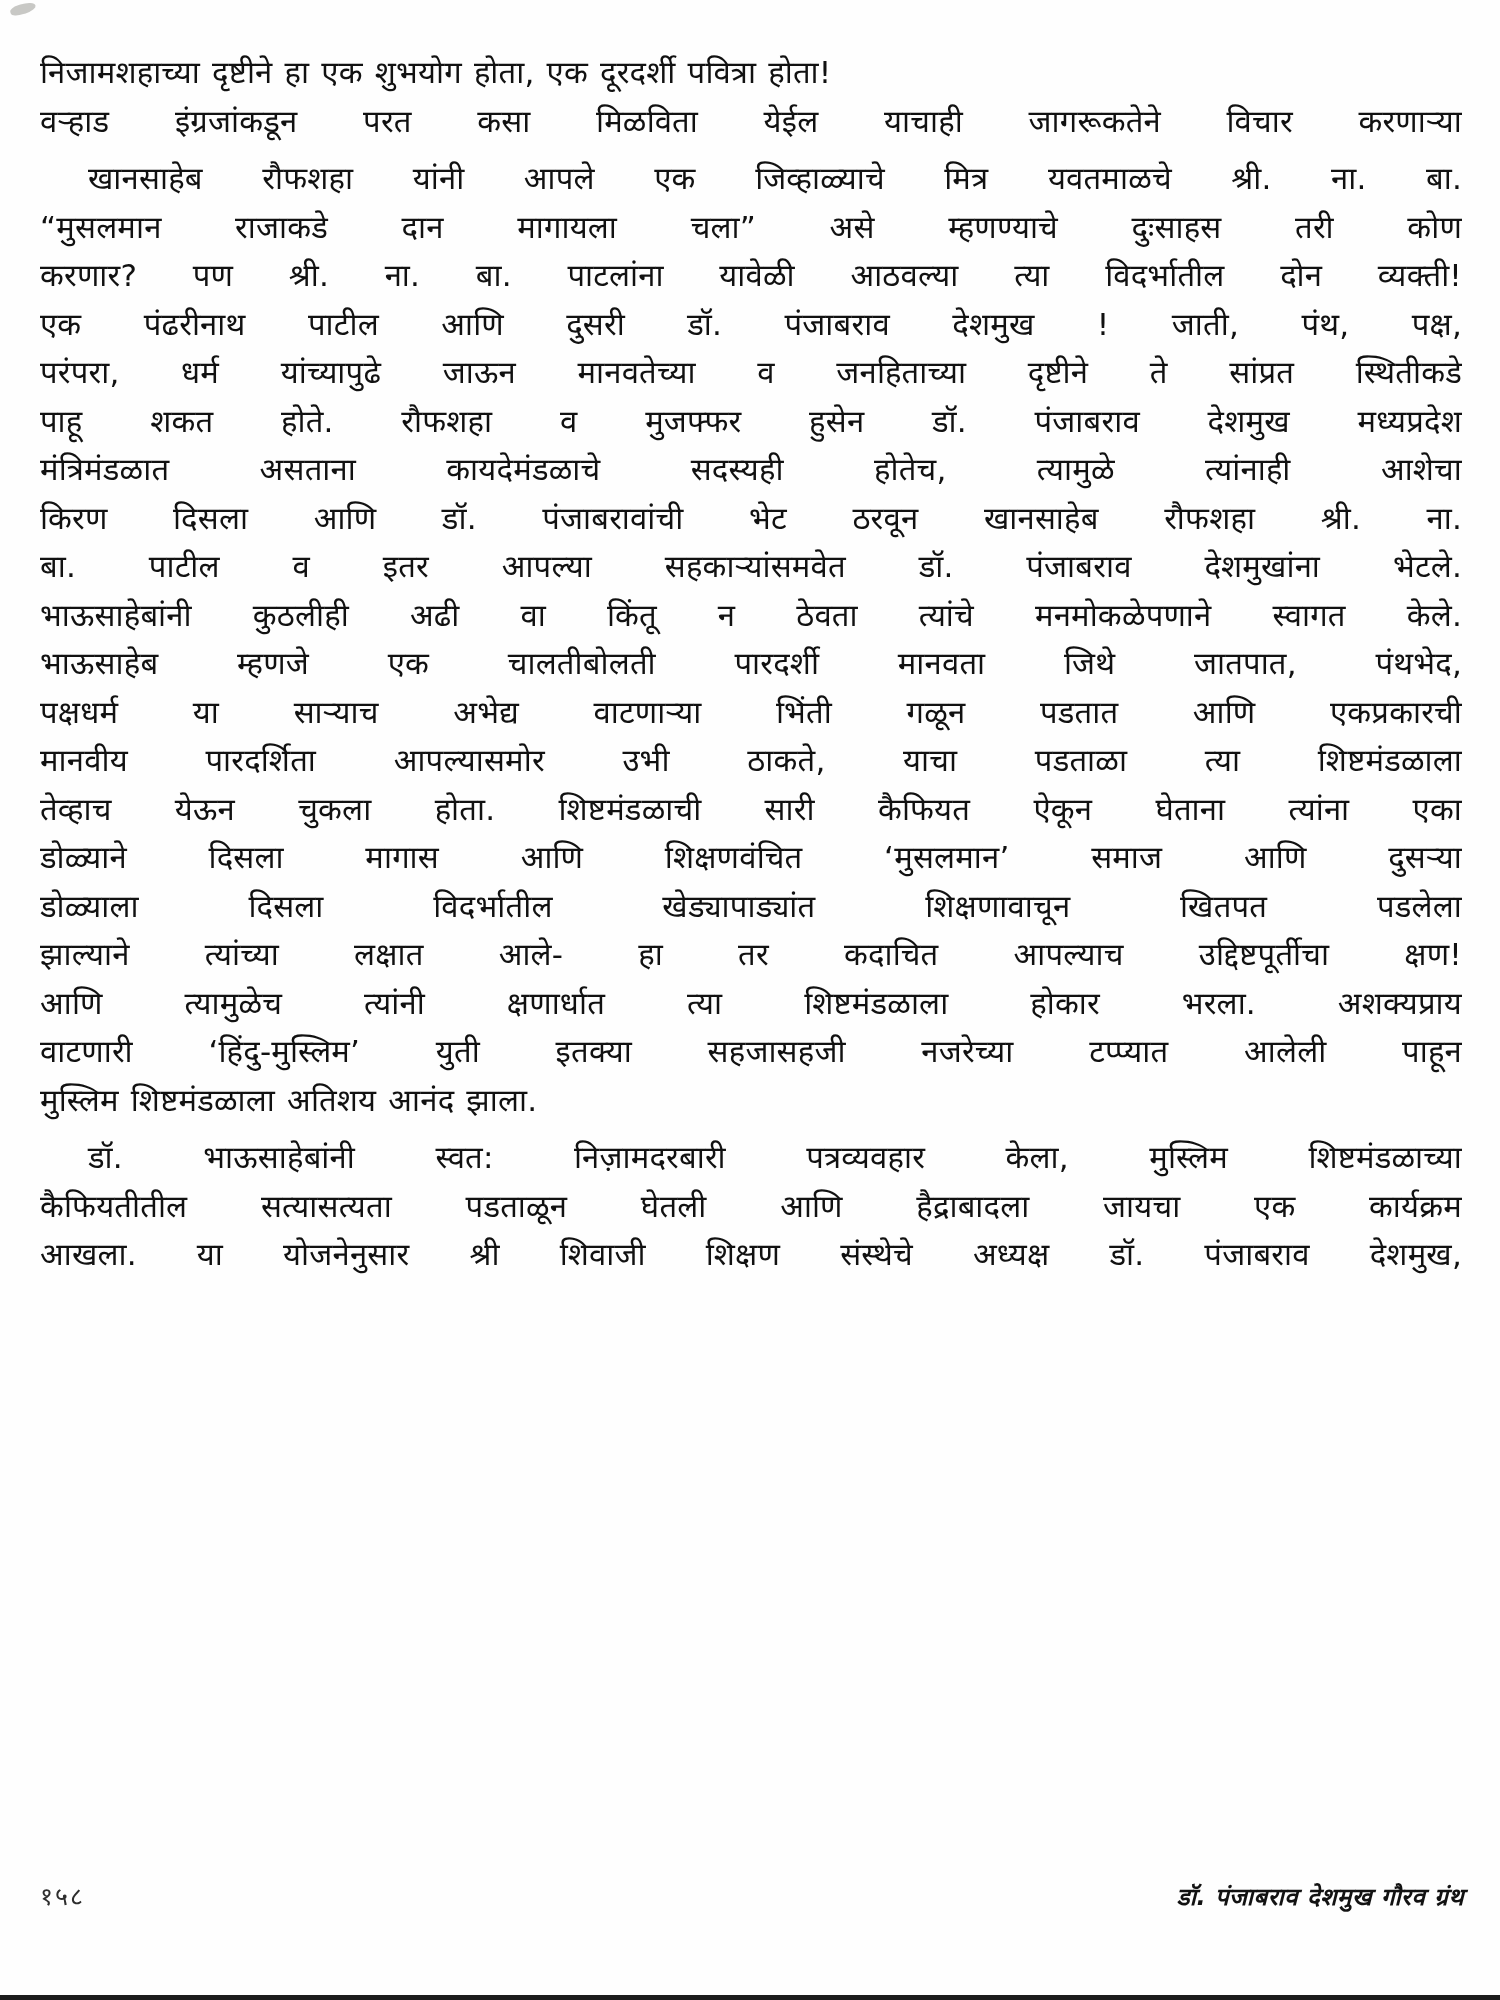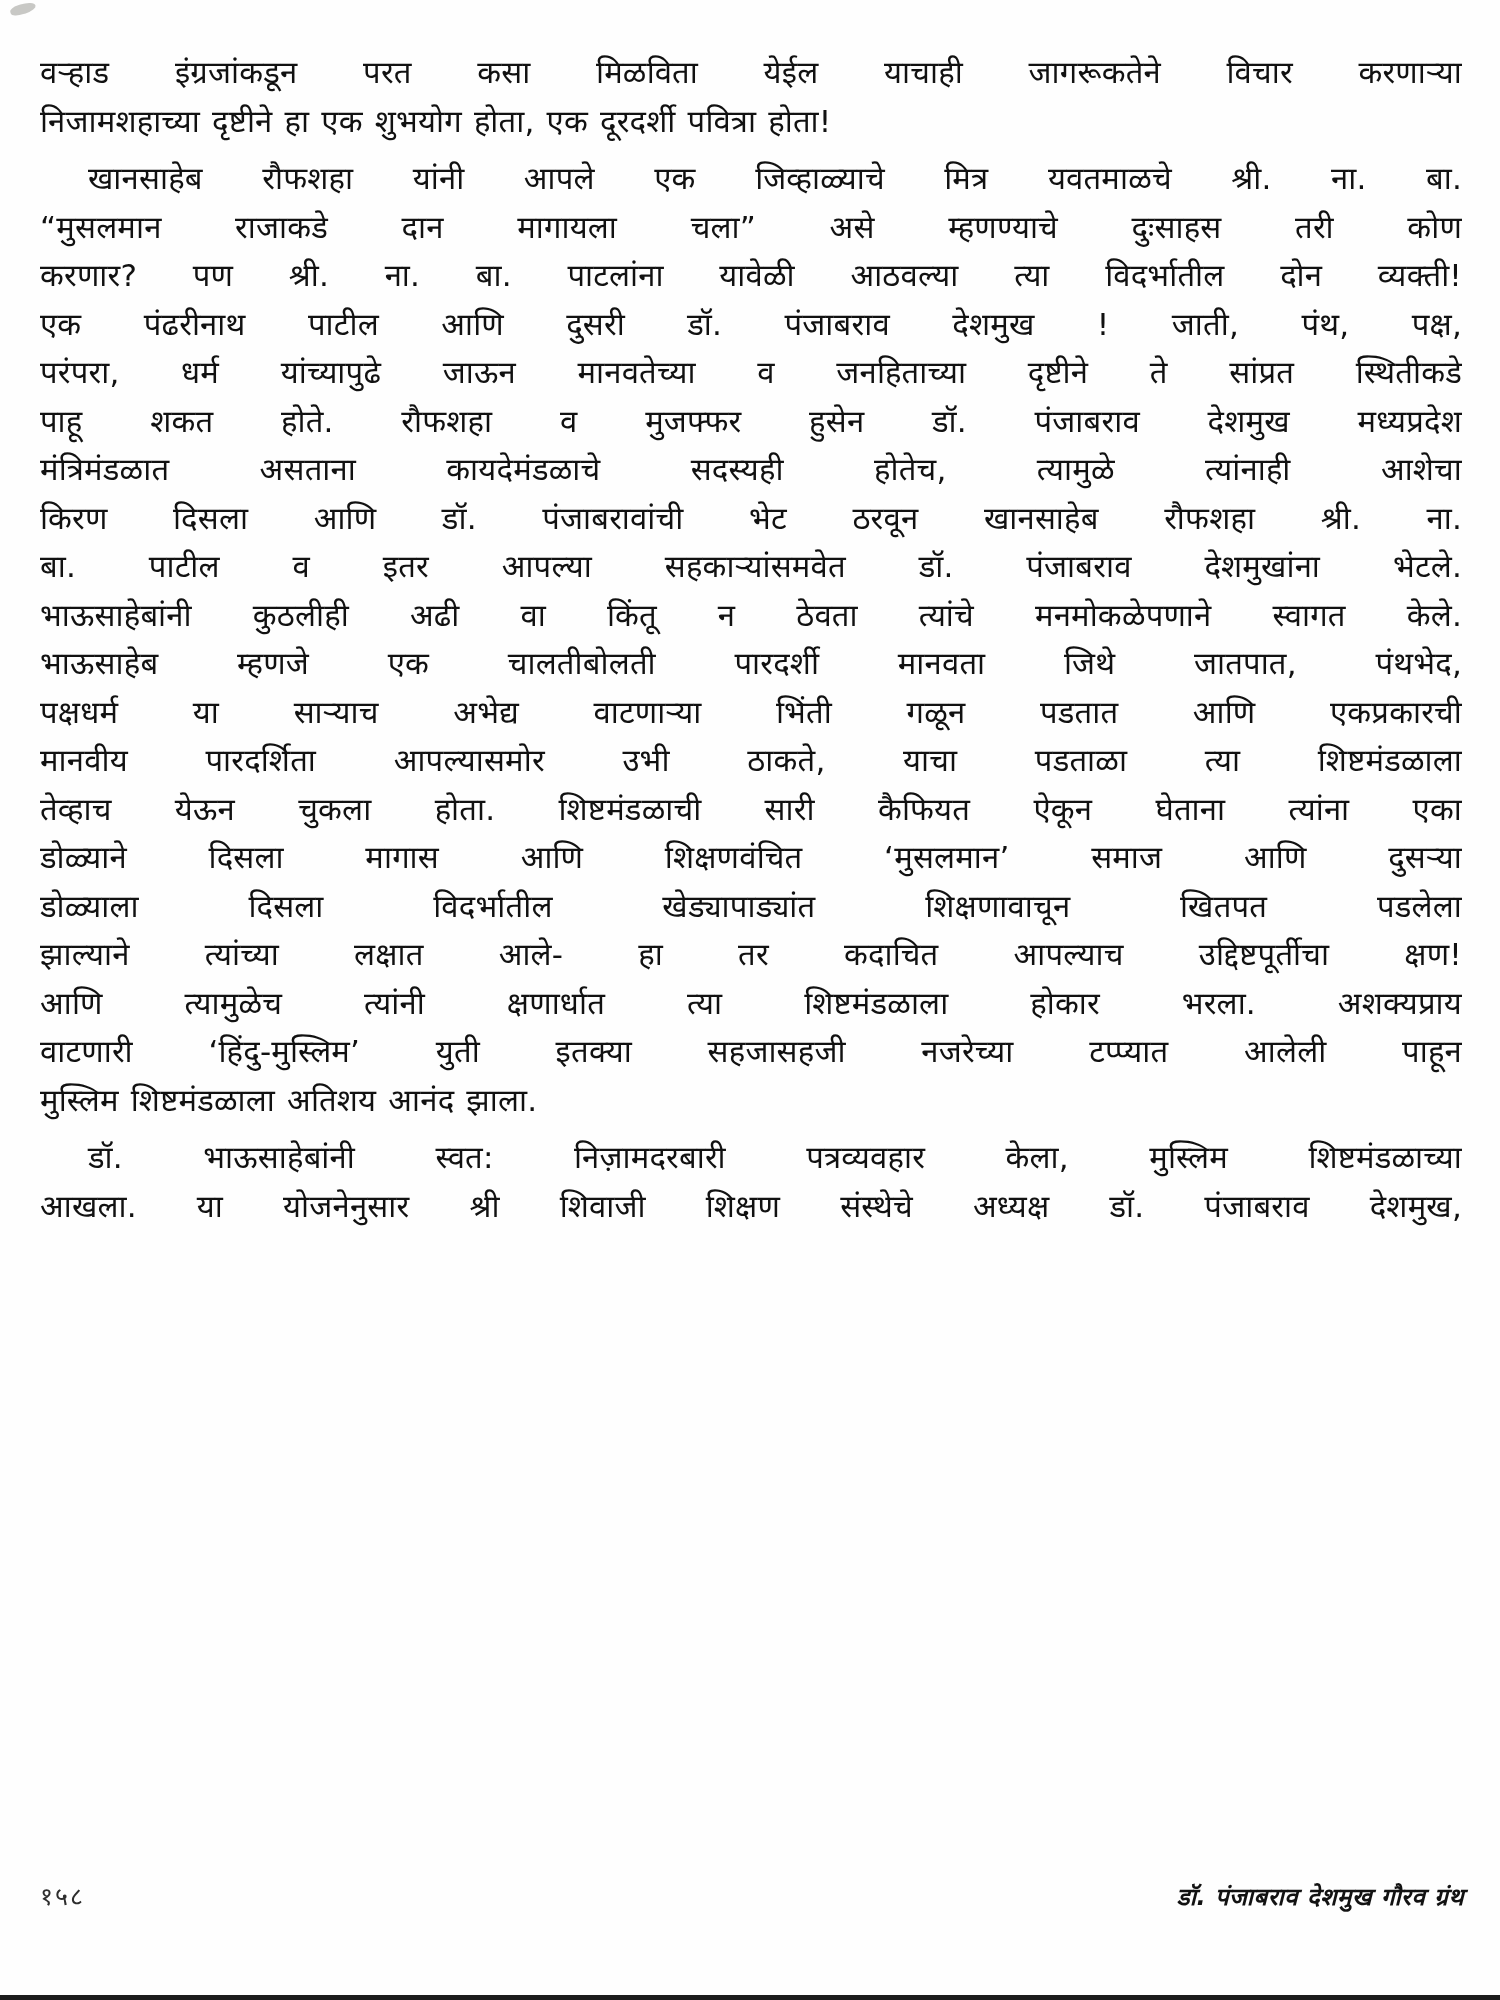--- a/index.html
+++ b/index.html
@@ -89,22 +89,22 @@
 </style>
 </head>
 <body>
 
 <div class="page">
   <div class="scan-speck"></div>
 
   <main class="text-block">
 
     <p class="para">
+      <span class="line end">निजामशहाच्या दृष्टीने हा एक शुभयोग होता, एक दूरदर्शी पवित्रा होता!</span>
       <span class="line">वऱ्हाड इंग्रजांकडून परत कसा मिळविता येईल याचाही जागरूकतेने विचार करणाऱ्या</span>
-      <span class="line end">निजामशहाच्या दृष्टीने हा एक शुभयोग होता, एक दूरदर्शी पवित्रा होता!</span>
     </p>
 
     <p class="para">
       <span class="line ind">खानसाहेब रौफशहा यांनी आपले एक जिव्हाळ्याचे मित्र यवतमाळचे श्री. ना. बा.</span>
       <span class="line">“मुसलमान राजाकडे दान मागायला चला” असे म्हणण्याचे दुःसाहस तरी कोण</span>
       <span class="line">करणार? पण श्री. ना. बा. पाटलांना यावेळी आठवल्या त्या विदर्भातील दोन व्यक्ती!</span>
       <span class="line">एक पंढरीनाथ पाटील आणि दुसरी डॉ. पंजाबराव देशमुख ! जाती, पंथ, पक्ष,</span>
       <span class="line">परंपरा, धर्म यांच्यापुढे जाऊन मानवतेच्या व जनहिताच्या दृष्टीने ते सांप्रत स्थितीकडे</span>
       <span class="line">पाहू शकत होते. रौफशहा व मुजफ्फर हुसेन डॉ. पंजाबराव देशमुख मध्यप्रदेश</span>
       <span class="line">मंत्रिमंडळात असताना कायदेमंडळाचे सदस्यही होतेच, त्यामुळे त्यांनाही आशेचा</span>
@@ -118,20 +118,21 @@
       <span class="line">डोळ्याने दिसला मागास आणि शिक्षणवंचित ‘मुसलमान’ समाज आणि दुसऱ्या</span>
       <span class="line">डोळ्याला दिसला विदर्भातील खेड्यापाड्यांत शिक्षणावाचून खितपत पडलेला</span>
       <span class="line">झाल्याने त्यांच्या लक्षात आले- हा तर कदाचित आपल्याच उद्दिष्टपूर्तीचा क्षण!</span>
       <span class="line">आणि त्यामुळेच त्यांनी क्षणार्धात त्या शिष्टमंडळाला होकार भरला. अशक्यप्राय</span>
       <span class="line">वाटणारी ‘हिंदु-मुस्लिम’ युती इतक्या सहजासहजी नजरेच्या टप्प्यात आलेली पाहून</span>
       <span class="line end">मुस्लिम शिष्टमंडळाला अतिशय आनंद झाला.</span>
     </p>
 
     <p class="para">
       <span class="line ind">डॉ. भाऊसाहेबांनी स्वत: निज़ामदरबारी पत्रव्यवहार केला, मुस्लिम शिष्टमंडळाच्या</span>
+      <span class="line">कैफियतीतील सत्यासत्यता पडताळून घेतली आणि हैद्राबादला जायचा एक कार्यक्रम</span>
       <span class="line">आखला. या योजनेनुसार श्री शिवाजी शिक्षण संस्थेचे अध्यक्ष डॉ. पंजाबराव देशमुख,</span>
     </p>
 
   </main>
 
   <footer class="page-footer">
     <span class="page-number">१५८</span>
     <span class="book-title">डॉ. पंजाबराव देशमुख गौरव ग्रंथ</span>
   </footer>
 

